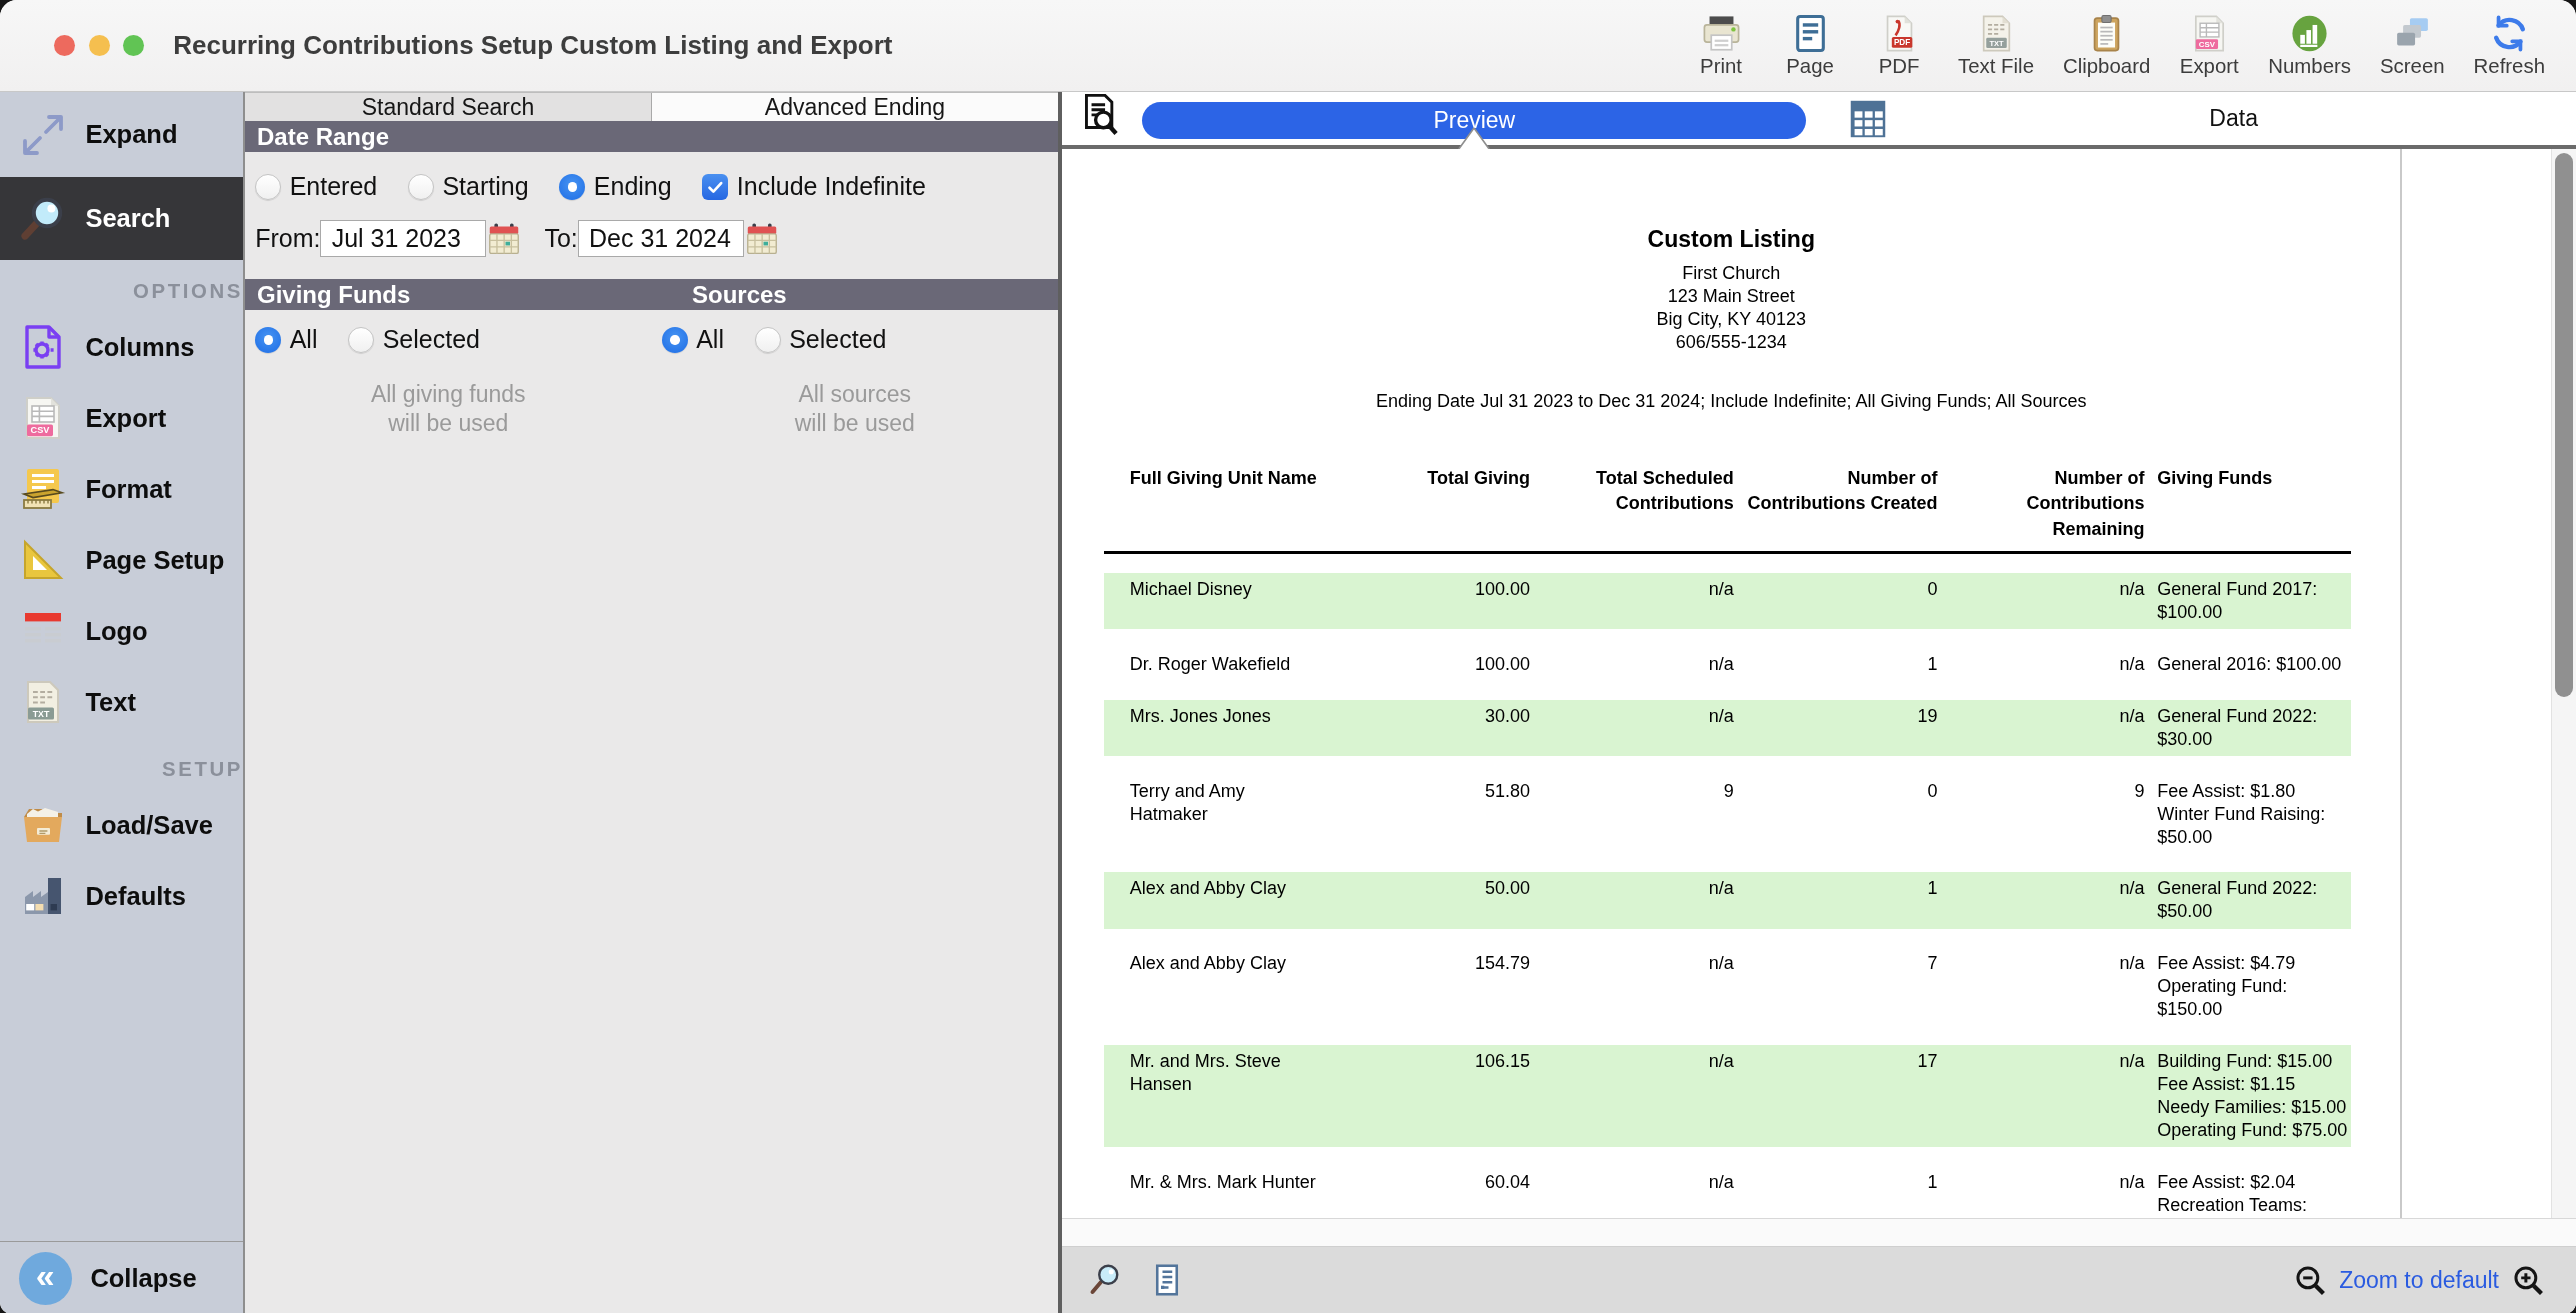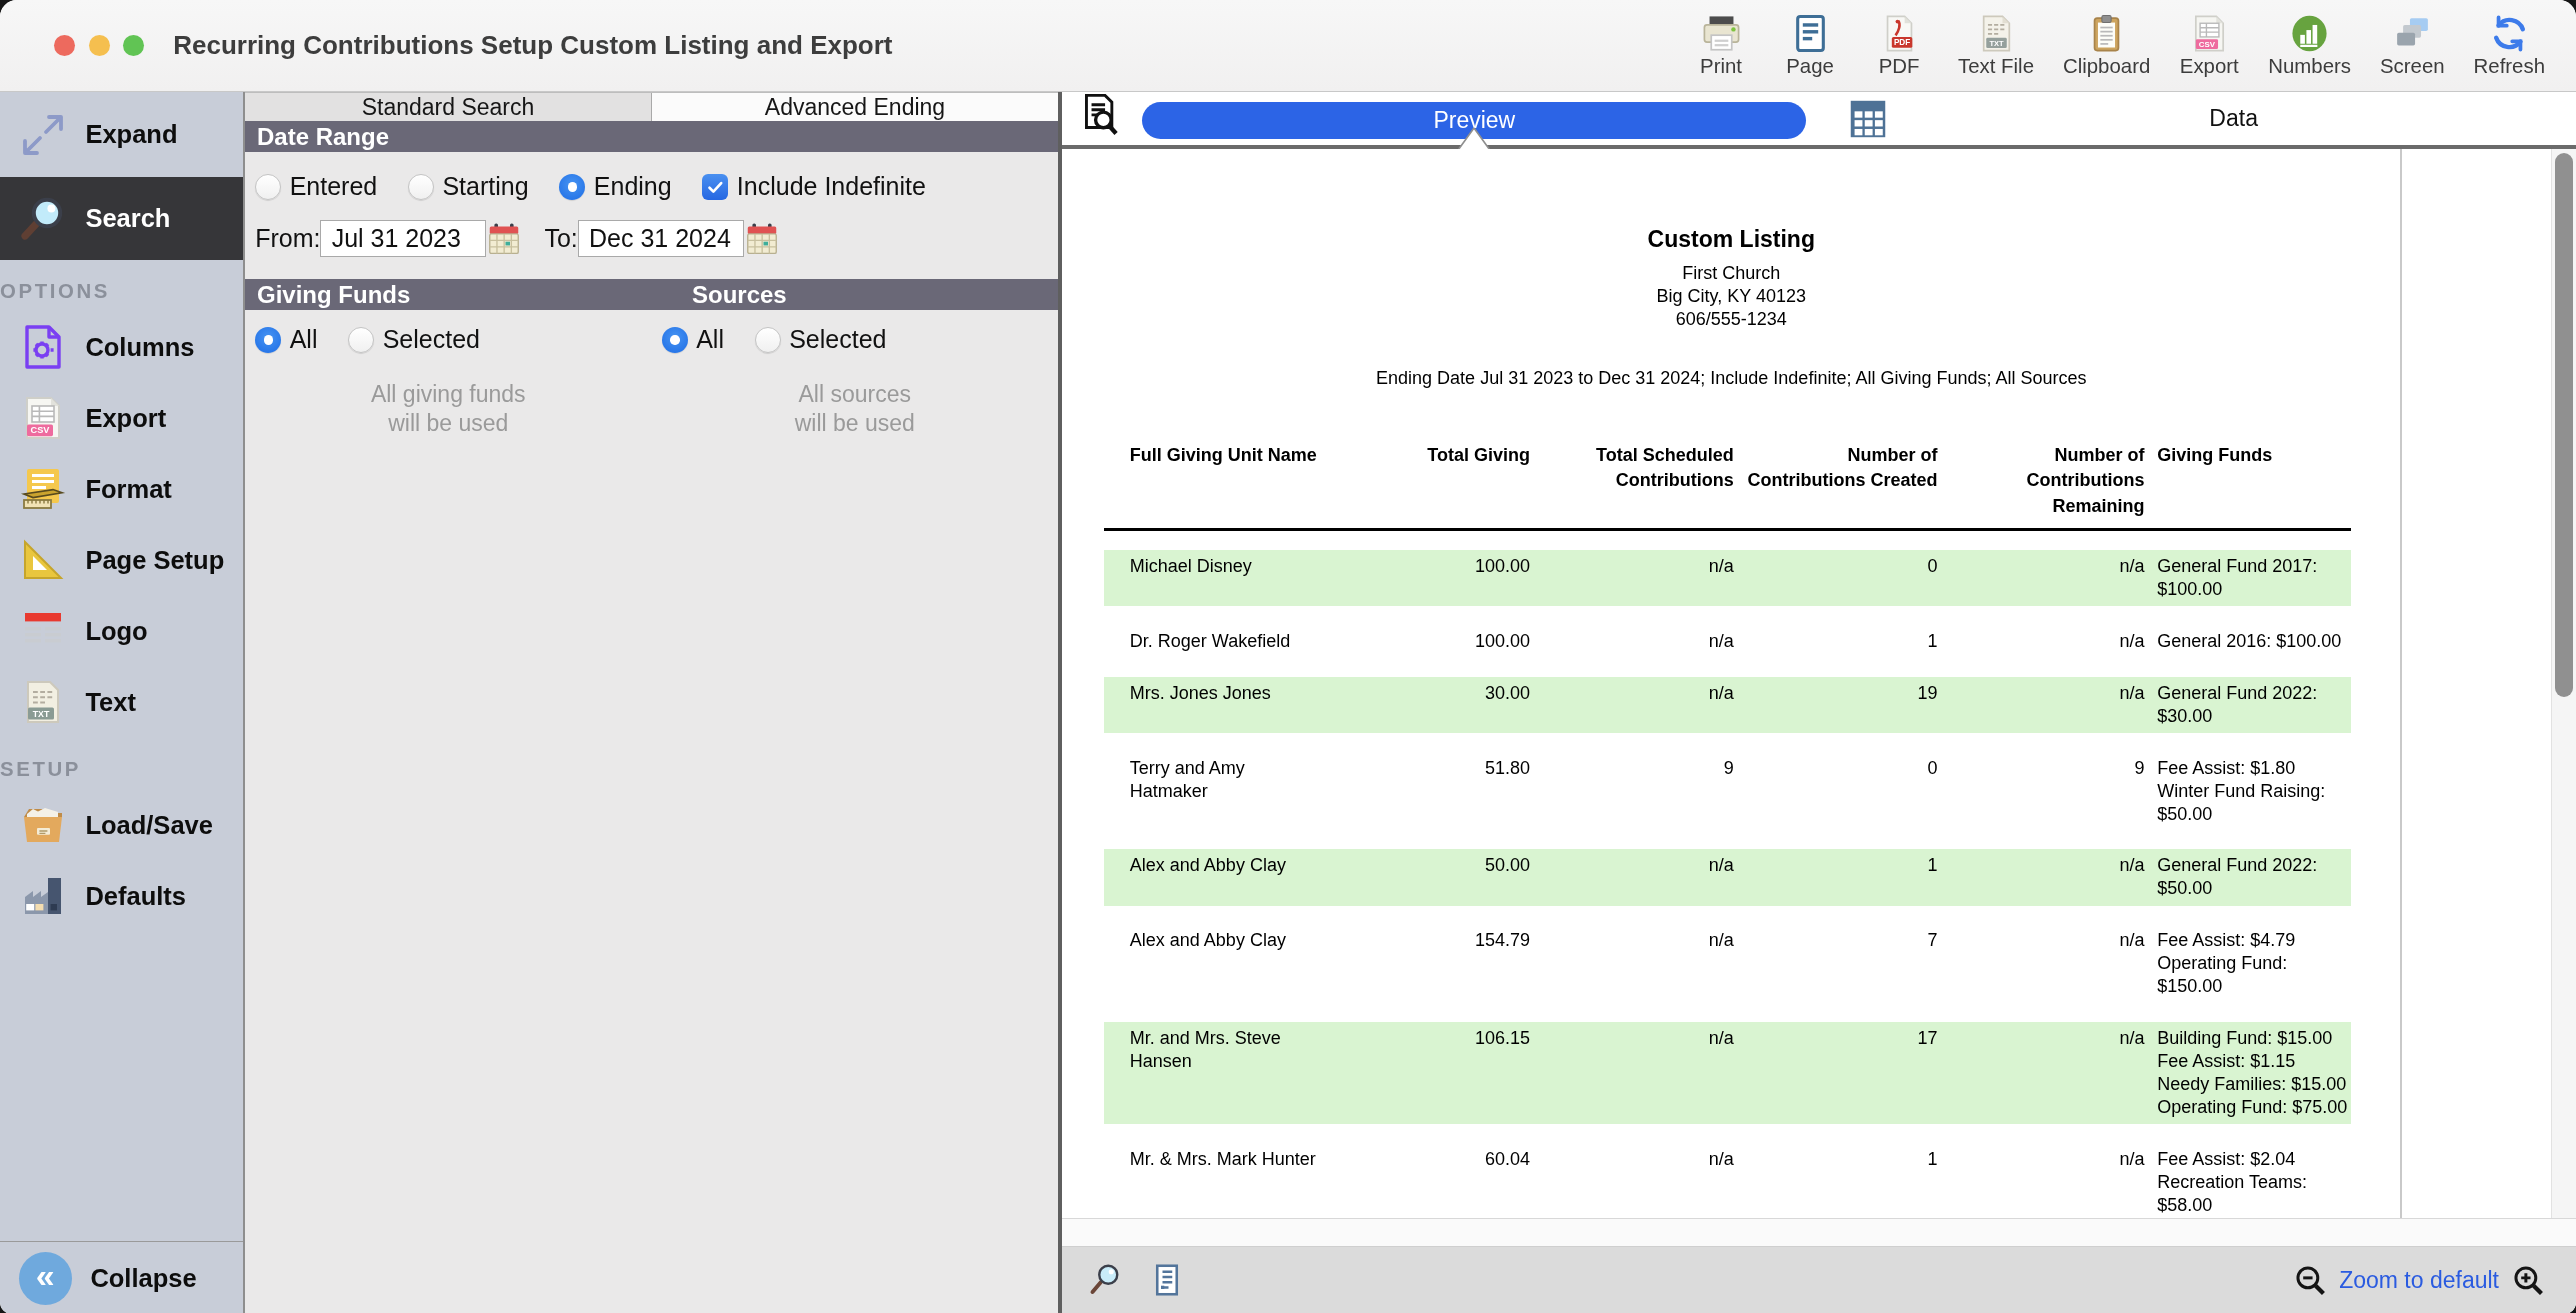--- a/index.html
+++ b/index.html
@@ -24,21 +24,21 @@
   .main{position:absolute;left:0;top:92px;width:100%;height:1222px;display:flex;}
 
   
   .sidebar{width:245px;background:#c8cdd8;border-right:2.6px solid #8e8e8e;display:flex;flex-direction:column;position:relative;}
   .side-item{display:flex;align-items:center;gap:18.7px;padding-left:18.7px;cursor:default;}
   .side-item .sicon svg{width:48px;height:48px;display:block;}
   .side-label{font-size:25.5px;font-weight:700;color:#0d0d0d;white-space:nowrap;}
   .side-item.expand{height:85px;}
   .side-item.search{height:83px;background:#363639;}
   .side-item.search .side-label{color:#fff;}
-  .side-header{font-size:20.4px;font-weight:700;color:#8b909b;letter-spacing:2.6px;text-align:left;margin:20.4px 0 8.5px 0;}
+  .side-header{font-size:20.4px;font-weight:700;color:#8b909b;letter-spacing:2.6px;text-align:right;margin:20.4px 0 8.5px 0;}
   .side-list .side-item{height:71px;}
   .side-spacer{flex:1;}
   .collapse-row{border-top:1.7px solid #9a9a9a;height:73px;display:flex;align-items:center;gap:18.7px;padding-left:18.7px;}
   .collapse-circle{width:53px;height:53px;border-radius:50%;background:#6fa9dd;color:#fff;display:flex;align-items:center;justify-content:center;font-size:34px;font-weight:700;padding-bottom:5.1px;}
 
   
   .search-panel{width:813px;background:#eae9e9;display:flex;flex-direction:column;}
   .tabs{height:29px;display:flex;border-top:0.9px solid #bdbdbd;}
   .tab{flex:1;display:flex;align-items:center;justify-content:center;font-size:23px;color:#161616;cursor:default;}
   .tab.selected{background:#e2e1e1;border-right:0.9px solid #a9a9a9;}
@@ -529,20 +529,21 @@
           </span>
         <div class="data-tab">Data</div>
       </div>
       <div class="hdivider"></div>
 
       <div class="pcontent">
         <div class="report">
           <div class="rpt-center rpt-title">Custom Listing</div>
           <div class="rpt-center rpt-org" id="org-lines">
               <div>First Church</div>
+              <div>123 Main Street</div>
               <div>Big City, KY  40123</div>
               <div>606/555-1234</div>
             </div>
           <div class="rpt-criteria">Ending Date Jul 31 2023 to Dec 31 2024; Include Indefinite; All Giving Funds; All Sources</div>
           <div class="rtable">
             <div class="rrow rhead" id="rpt-head">
                 <div class="c0">
                   <div>Full Giving Unit Name</div>
                 </div>
                 <div class="c1">

